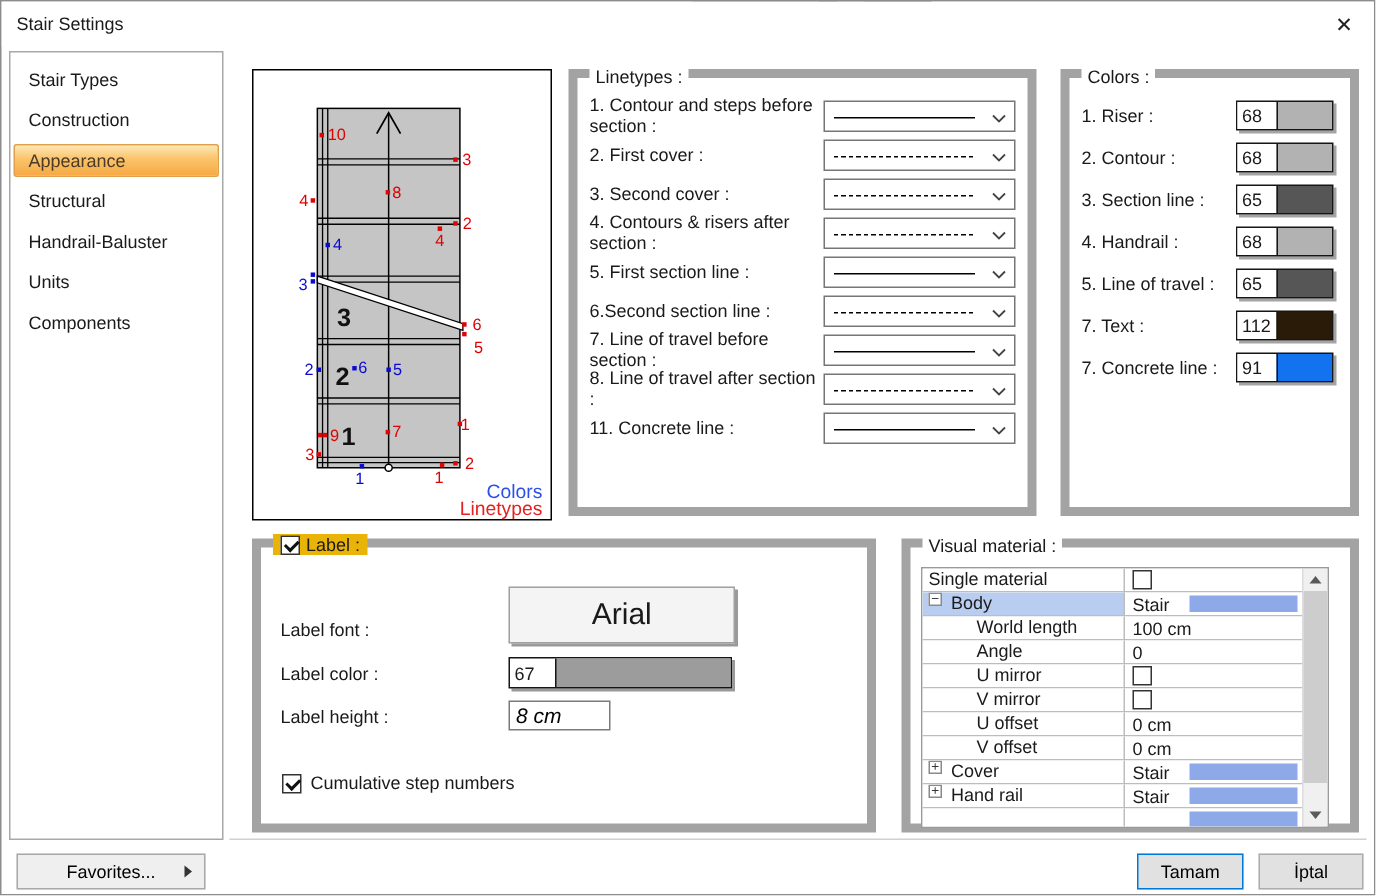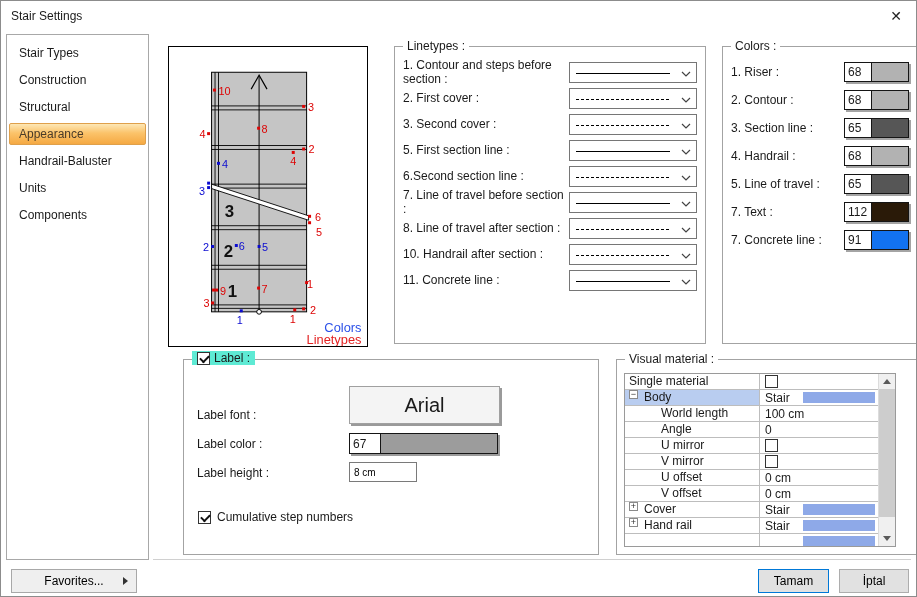--- a/index.html
+++ b/index.html
@@ -13,46 +13,46 @@
   .title { position:absolute; left:10px; top:8px; font-size:12px; }
   .close { position:absolute; right:8px; top:4px; width:24px; height:22px; display:flex; align-items:center; justify-content:center; font-size:14px; color:#222; cursor:default; }
 
   .sidebar { position:absolute; left:5px; top:33px; width:143px; height:526px; border:1px solid #a8a8a8; background:#fff; padding-top:7px; }
   .side-item { height:22px; margin:0 2px 5px 2px; display:flex; align-items:center; padding-left:10px; cursor:default; }
   .side-item.selected { background:linear-gradient(#fde7b5, #fbc36a 45%, #f5a943); border:1px solid #dfa04b; border-radius:2px; color:#4a3b28; padding-left:9px; }
 
   .preview { position:absolute; left:167px; top:45px; width:200px; height:301px; border:1px solid #000; background:#fff; }
   .preview svg { display:block; width:100%; height:100%; }
 
-  .group { position:absolute; border:1px solid #a3a3a3; background:#fff;margin-left:15px; }
+  .group { position:absolute; border:6px solid #a3a3a3; background:#fff; }
   .group-title { position:absolute; top:-8px; left:8px; background:#fff; padding:0 4px; white-space:nowrap; }
 
   .lt-group { left:378px; top:45px; width:312px; height:298px; }
   .lt-rows { position:absolute; left:0; top:12px; width:100%; }
   .lt-row { height:26px; display:flex; align-items:center; justify-content:space-between; padding:0 8px; }
   .combo { width:128px; height:21px; border:1px solid #767676; background:#fff; position:relative; flex:none; }
   .line-sample { position:absolute; left:6px; right:26px; top:10px; height:1px; background:#000; }
   .line-sample.dashed { background:repeating-linear-gradient(90deg,#000 0 3px,transparent 3px 5px); }
   .chev { position:absolute; right:5px; top:8px; }
 
   .c-group { left:706px; top:45px; width:199px; height:298px; }
   .c-rows { position:absolute; left:0; top:11px; width:100%; }
   .c-row { height:28px; display:flex; align-items:center; justify-content:space-between; padding:0 11px 0 8px; }
   .color-btn { width:65px; height:20px; border:1px solid #151515; background:#fff; display:flex; box-shadow:2px 2px 0 rgba(90,90,90,.55); flex:none; cursor:default; }
   .c-num { width:26px; display:flex; align-items:center; padding-left:3px; background:#fff; font-size:12px; }
   .c-swatch { flex:1; border-left:1px solid #151515; }
 
   .label-group { left:167px; top:358px; width:416px; height:196px; }
-  .legend-box { position:absolute; top:-9px; left:8px; background:#5eead4; padding:0 5px; display:flex; align-items:center; gap:4px; }
+  .legend-box { position:absolute; top:-9px; left:8px; background:#eab308; padding:0 5px; display:flex; align-items:center; gap:4px; }
   .lg-label { position:absolute; left:13px; }
   .font-btn { position:absolute; left:165px; top:26px; width:151px; height:38px; background:#f4f4f4; border:1px solid #a0a0a0; box-shadow:2px 2px 0 #9a9a9a; font-size:20px; display:flex; align-items:center; justify-content:center; cursor:default; }
   .lc-btn { position:absolute; left:165px; top:73px; width:149px; height:21px; border:1px solid #151515; box-shadow:2px 2px 0 #9a9a9a; display:flex; background:#fff; cursor:default; }
   .lc-num { width:30px; display:flex; align-items:center; padding-left:3px; }
   .lc-swatch { flex:1; border-left:1px solid #151515; }
-  .lh-input { position:absolute; left:165px; top:102px; width:68px; height:20px; border:1px solid #7a7a7a; font-family:"Liberation Sans",sans-serif; font-size:10px; padding-left:4px; }
+  .lh-input { position:absolute; left:165px; top:102px; width:68px; height:20px; border:1px solid #7a7a7a; font-family:"Liberation Sans",sans-serif; font-size:14px; padding-left:4px;font-style:italic; }
 
   .cb { width:13px; height:13px; border:1px solid #333; background:#fff; display:inline-block; position:relative; flex:none; }
   .cb.checked::after { content:''; position:absolute; left:2px; top:2px; width:7px; height:4px; border-left:2px solid #111; border-bottom:2px solid #111; transform:rotate(-45deg); }
   .cum-row { position:absolute; left:14px; top:150px; display:flex; align-items:center; gap:6px; }
 
   .vm-group { left:600px; top:358px; width:305px; height:196px; }
   .vm-table { position:absolute; left:7px; top:13px; width:272px; height:174px; border:1px solid #9a9a9a; background:#fff; overflow:hidden; }
   .vm-rows { margin-right:17px; }
   .vm-row { height:16px; display:flex; border-bottom:1px solid #bdbdbd; background:#fff; }
   .vm-cell-label { width:135px; display:flex; align-items:flex-start; border-right:1px solid #bdbdbd; overflow:hidden; }
@@ -84,22 +84,22 @@
   <div class="artifact" style="left:575px;width:45px;background:#23272c;"></div>
 
   <div class="titlebar">
     <span class="title">Stair Settings</span>
     <span class="close">✕</span>
   </div>
 
   <div class="sidebar">
       <div class="side-item">Stair Types</div>
       <div class="side-item">Construction</div>
+      <div class="side-item selected">Appearance</div>
       <div class="side-item">Structural</div>
-      <div class="side-item selected">Appearance</div>
       <div class="side-item">Handrail-Baluster</div>
       <div class="side-item">Units</div>
       <div class="side-item">Components</div>
     </div>
 
   <div class="preview">
     <svg viewBox="0 0 200 301">
       <rect x="43" y="25" width="96" height="242" fill="#c5c5c5" stroke="#000" stroke-width="1"></rect>
       <line x1="46.5" y1="25" x2="46.5" y2="267" stroke="#000" stroke-width="0.9"></line>
       <line x1="50" y1="25" x2="50" y2="267" stroke="#000" stroke-width="0.9"></line>
@@ -197,20 +197,29 @@
         <div class="lt-row">
           <span class="lt-label">3. Second cover :</span>
           <div class="combo">
             <span class="line-sample dashed"></span>
             <svg class="chev" width="10" height="6">
               <polyline points="1,1 5,5 9,1" fill="none" stroke="#444" stroke-width="1.2"></polyline>
             </svg>
           </div>
         </div>
         <div class="lt-row">
+          <span class="lt-label">4. Contours &amp; risers after section :</span>
+          <div class="combo">
+            <span class="line-sample dashed"></span>
+            <svg class="chev" width="10" height="6">
+              <polyline points="1,1 5,5 9,1" fill="none" stroke="#444" stroke-width="1.2"></polyline>
+            </svg>
+          </div>
+        </div>
+        <div class="lt-row">
           <span class="lt-label">5. First section line :</span>
           <div class="combo">
             <span class="line-sample solid"></span>
             <svg class="chev" width="10" height="6">
               <polyline points="1,1 5,5 9,1" fill="none" stroke="#444" stroke-width="1.2"></polyline>
             </svg>
           </div>
         </div>
         <div class="lt-row">
           <span class="lt-label">6.Second section line :</span>
@@ -225,29 +234,20 @@
           <span class="lt-label">7. Line of travel before section :</span>
           <div class="combo">
             <span class="line-sample solid"></span>
             <svg class="chev" width="10" height="6">
               <polyline points="1,1 5,5 9,1" fill="none" stroke="#444" stroke-width="1.2"></polyline>
             </svg>
           </div>
         </div>
         <div class="lt-row">
           <span class="lt-label">8. Line of travel after section :</span>
-          <div class="combo">
-            <span class="line-sample dashed"></span>
-            <svg class="chev" width="10" height="6">
-              <polyline points="1,1 5,5 9,1" fill="none" stroke="#444" stroke-width="1.2"></polyline>
-            </svg>
-          </div>
-        </div>
-        <div class="lt-row">
-          <span class="lt-label">10. Handrail after section :</span>
           <div class="combo">
             <span class="line-sample dashed"></span>
             <svg class="chev" width="10" height="6">
               <polyline points="1,1 5,5 9,1" fill="none" stroke="#444" stroke-width="1.2"></polyline>
             </svg>
           </div>
         </div>
         <div class="lt-row">
           <span class="lt-label">11. Concrete line :</span>
           <div class="combo">

